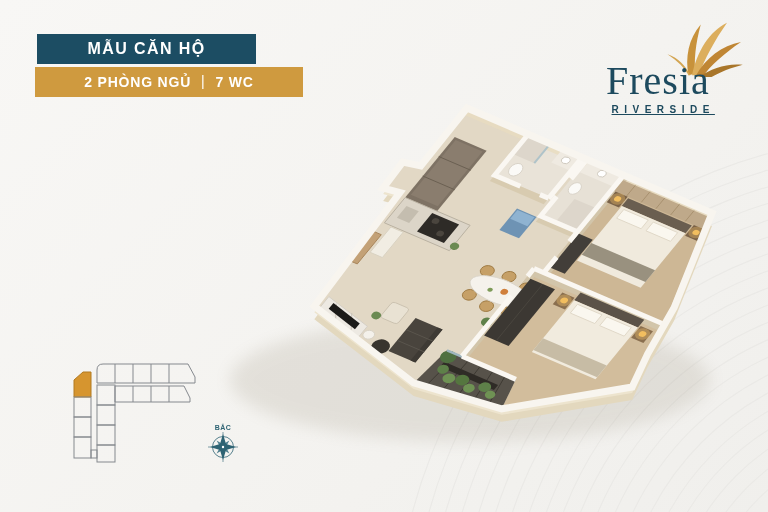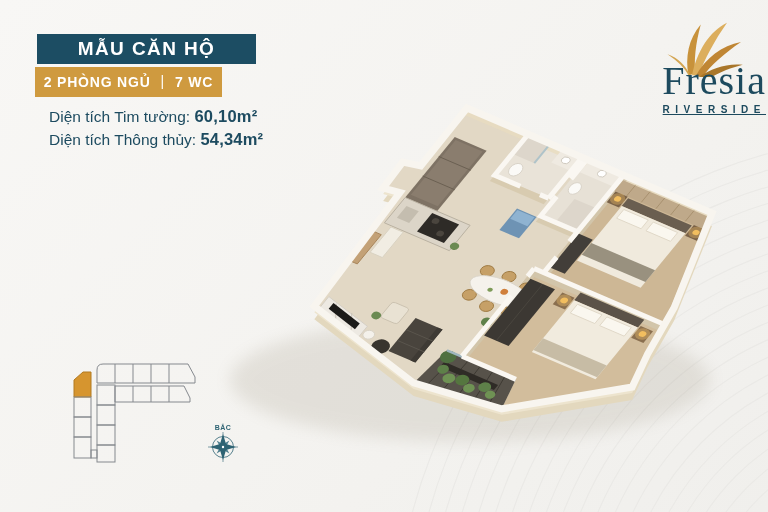--- a/index.html
+++ b/index.html
@@ -4,26 +4,26 @@
 <style>
   html,body{margin:0;padding:0;}
   .canvas{position:relative;width:768px;height:512px;overflow:hidden;
     background:linear-gradient(135deg,#f8f7f5 0%,#f4f3f0 55%,#f0efec 100%);
     font-family:"Liberation Sans",sans-serif;}
   svg{display:block;}
   .bg-waves{position:absolute;left:0;top:0;z-index:0;}
   .floorplan{position:absolute;left:0;top:0;z-index:1;}
   .header{position:absolute;left:35px;top:34px;z-index:3;}
   .banner{display:flex;align-items:center;justify-content:center;color:#fff;font-weight:bold;}
-  .banner-teal{margin-left:2px;width:219px;height:30px;background:#1C4D63;font-size:19px;letter-spacing:1.4px;}
-  .banner-gold{margin-top:3px;width:187px;height:30px;background:#CF9A3F;font-size:14px;letter-spacing:0.8px;}
+  .banner-teal{margin-left:2px;width:219px;height:30px;background:#1C4D63;font-size:16px;letter-spacing:1.4px;}
+  .banner-gold{margin-top:3px;width:268px;height:30px;background:#CF9A3F;font-size:14px;letter-spacing:0.8px;}
   .banner-gold .divider{margin:0 10px;font-weight:400;position:relative;top:-1px;}
   .areas{margin:8px 0 0 14px;color:#1D4B60;font-size:15.5px;line-height:22px;white-space:nowrap;}
   .areas b{font-size:16.5px;letter-spacing:0.2px;}
-  .logo{position:absolute;left:606px;top:25px;width:160px;text-align:right;z-index:3;}
+  .logo{position:absolute;left:606px;top:25px;width:160px;text-align:left;z-index:3;}
   .logo .flower{position:absolute;left:56px;top:-4px;}
   .logo-name{position:relative;margin-top:34px;font-family:"Liberation Serif",serif;
     font-size:40px;color:#1D4A5E;letter-spacing:1px;line-height:44px;}
   .logo-sub{margin-top:1px;font-size:10px;font-weight:bold;color:#1D4A5E;letter-spacing:5.5px;text-indent:5.5px;text-decoration:underline;}
   .keyplan{position:absolute;left:38px;top:350px;z-index:2;}
 </style>
 </head>
 <body>
 
 <div class="canvas">
@@ -218,30 +218,20 @@
 
   <div class="header">
     <div class="banner banner-teal">
       <span>MẪU CĂN HỘ</span>
     </div>
     <div class="banner banner-gold">
       <span>2 PHÒNG NGỦ</span>
       <span class="divider">|</span>
       <span>7 WC</span>
     </div>
-    <div class="areas">
-      <div>
-        <span>Diện tích Tim tường:</span>
-        <b>60,10m²</b>
-      </div>
-      <div>
-        <span>Diện tích Thông thủy:</span>
-        <b>54,34m²</b>
-      </div>
-    </div>
   </div>
 
   <div class="logo">
     <svg class="flower" width="88" height="56" viewBox="0 0 100 64">
       <path d="M30,62 C26,42 30,20 44,4 C38,26 36,46 38,60 Z" fill="#C8923B"></path>
       <path d="M34,62 C40,34 54,12 74,2 C60,22 48,44 42,62 Z" fill="#DCAE5D"></path>
       <path d="M38,63 C50,42 68,28 90,24 C72,36 54,52 46,64 Z" fill="#C08634"></path>
       <path d="M42,64 C56,54 74,48 92,50 C76,54 60,61 50,68 Z" fill="#A9762A"></path>
       <path d="M32,62 C26,50 18,42 6,38 C18,46 26,54 30,62 Z" fill="#D3A552"></path>
     </svg>

